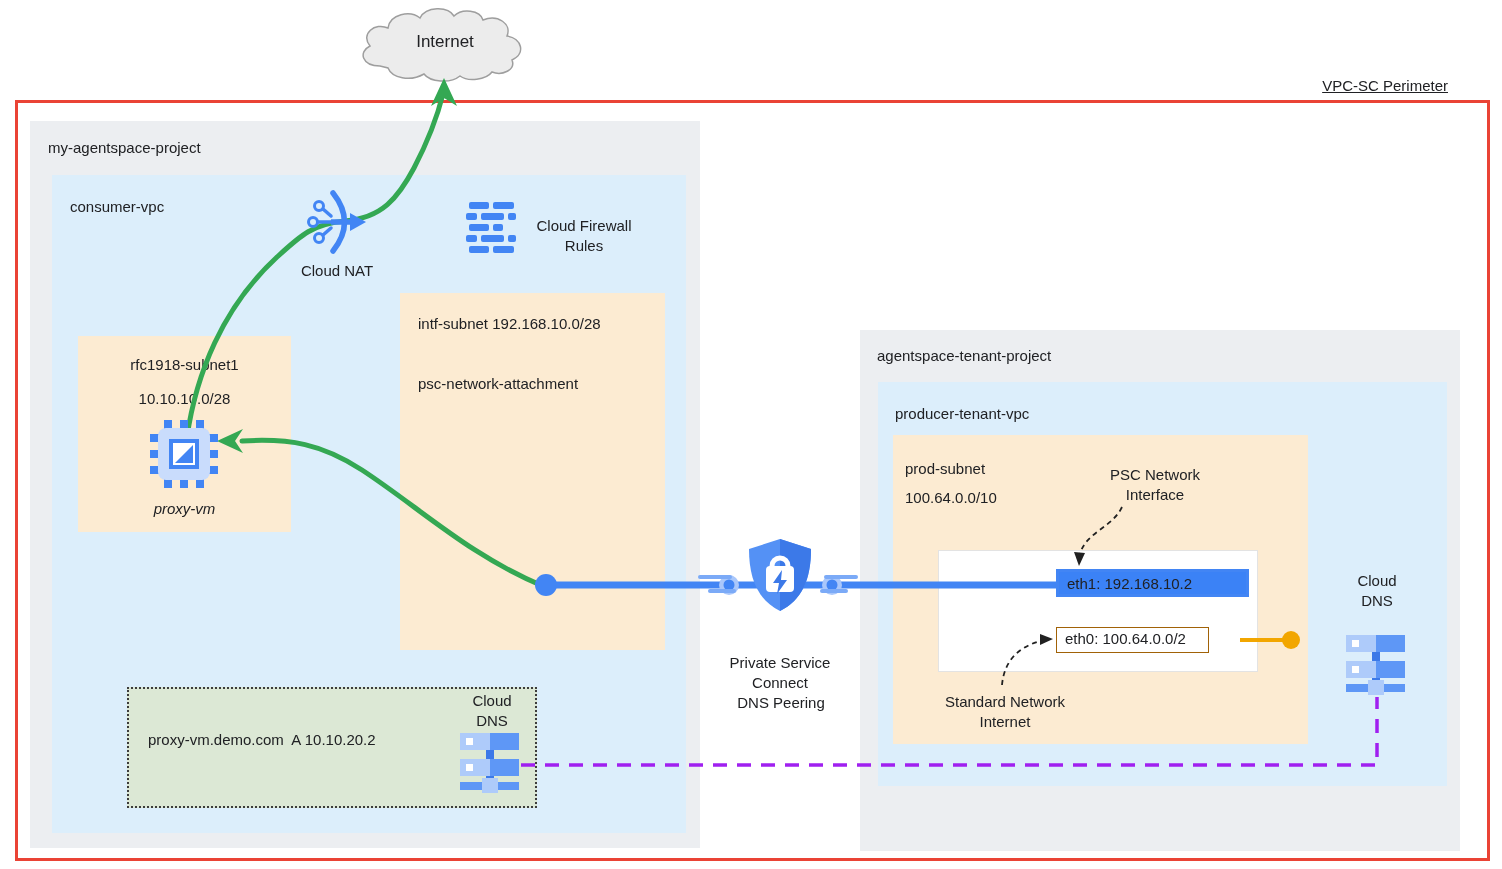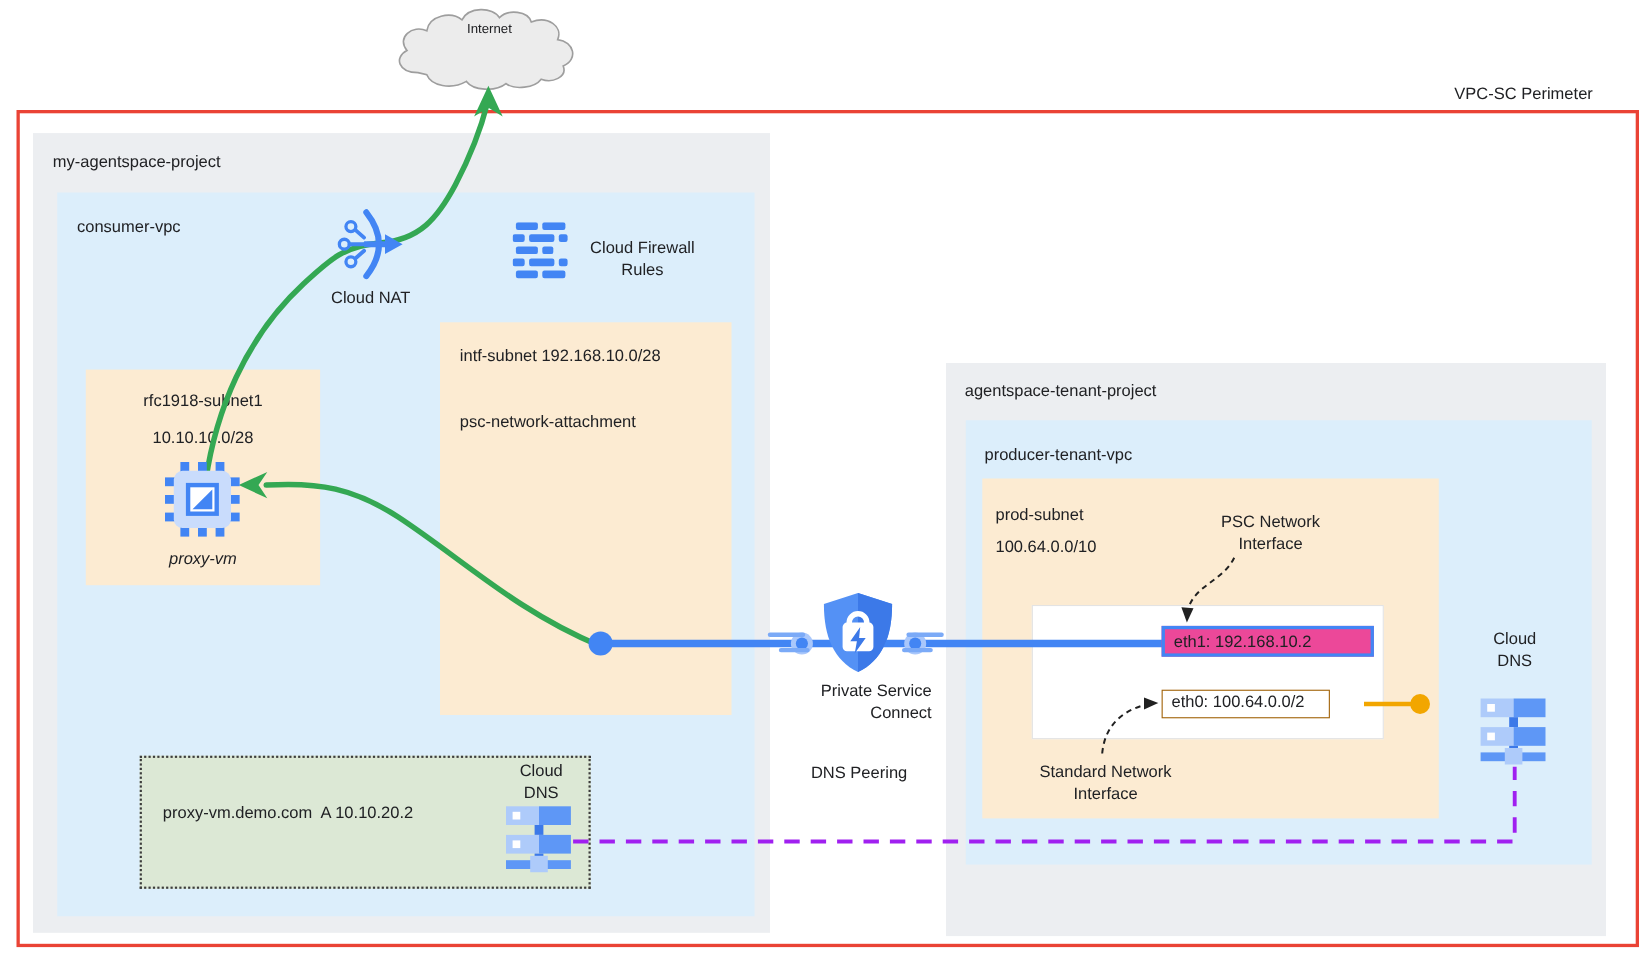--- a/index.html
+++ b/index.html
@@ -10,21 +10,21 @@
   .wrap{white-space:normal;text-align:center;}
   .box{position:absolute;box-sizing:border-box;}
   svg{display:block;}
 </style>
 </head>
 <body>
 
 <div class="canvas">
 
   <div class="box" style="left:15px;top:100px;width:1475px;height:761px;border:3px solid #EA4335;background:#fff;"></div>
-  <div class="lbl" style="left:1288px;top:76px;width:160px;text-align:right;">VPC-SC Perimeter</div>
+  <div class="lbl" style="left:1288px;top:76px;width:160px;text-align:right;text-decoration:underline;">VPC-SC Perimeter</div>
 
   <div class="box" style="left:30px;top:121px;width:670px;height:727px;background:#ECEEF1;"></div>
   <div class="lbl" style="left:48px;top:138px;text-align:right;">my-agentspace-project</div>
 
   <div class="box" style="left:52px;top:175px;width:634px;height:658px;background:#DCEEFB;"></div>
   <div class="lbl" style="left:70px;top:197px;">consumer-vpc</div>
 
   <div class="box" style="left:400px;top:293px;width:265px;height:357px;background:#FCEBD2;"></div>
   <div class="lbl" style="left:418px;top:314px;">intf-subnet 192.168.10.0/28</div>
   <div class="lbl" style="left:418px;top:374px;">psc-network-attachment</div>
@@ -45,33 +45,33 @@
   <div class="lbl" style="left:895px;top:404px;">producer-tenant-vpc</div>
 
 
   <div class="box" style="left:893px;top:435px;width:415px;height:309px;background:#FCEBD2;"></div>
   <div class="lbl" style="left:905px;top:459px;">prod-subnet</div>
   <div class="lbl" style="left:905px;top:488px;">100.64.0.0/10</div>
 
   <div class="box" style="left:938px;top:550px;width:320px;height:122px;background:#fff;border:1px solid #e3e3e3;"></div>
 
   <div class="lbl wrap" style="left:1094px;top:465px;width:122px;text-align:center;">PSC Network Interface</div>
-  <div class="lbl wrap" style="left:924px;top:692px;width:162px;">Standard Network Interface</div>
+  <div class="lbl wrap" style="left:924px;top:692px;width:162px;">Standard Network Internet</div>
 
   <div class="lbl wrap" style="left:1346px;top:571px;width:62px;">Cloud DNS</div>
 
-  <div class="lbl wrap" style="left:713px;top:619px;width:134px;text-align:right;">Private Service Connect</div>
+  <div class="lbl wrap" style="left:713px;top:653px;width:134px;">Private Service Connect</div>
   <div class="lbl wrap" style="left:721px;top:693px;width:120px;">DNS Peering</div>
 
   <div class="abs" style="left:350px;top:4px;">
     <svg width="190" height="78" viewBox="0 0 190 78">
       <path d="M30 62 C12 62 8 48 20 42 C10 30 25 18 38 24 C40 10 60 6 70 14 C76 2 98 2 104 12 C112 4 130 6 133 16 C148 10 162 20 157 32 C172 34 176 50 162 56 C166 66 152 72 142 68 C136 76 118 78 110 72 C100 80 80 78 74 70 C60 78 42 74 38 64 Z" fill="#ececec" stroke="#9e9e9e" stroke-width="1.5"></path>
     </svg>
   </div>
-  <div class="lbl wrap" style="left:380px;top:19px;width:130px;font-size:12px;">Internet</div>
+  <div class="lbl wrap" style="left:380px;top:31px;width:130px;font-size:17px;">Internet</div>
 
   <svg class="abs" style="left:0;top:0;pointer-events:none;" width="1502" height="869" viewBox="0 0 1502 869">
 
     <path d="M187 437 C196 375 222 308 276 258 C300 236 312 224 345 221 C382 218 398 198 414 168 C427 143 437 118 443 94" fill="none" stroke="#34A853" stroke-width="5" stroke-linecap="round"></path>
     <polygon points="444,78 431,106 444,98 457,106" fill="#34A853"></polygon>
 
     <path d="M545 587 C470 556 420 508 362 470 C322 444 290 438 242 441" fill="none" stroke="#34A853" stroke-width="5" stroke-linecap="round"></path>
     <polygon points="217,441 243,429 235,441 243,453" fill="#34A853"></polygon>
 
     <line x1="546" y1="585" x2="1062" y2="585" stroke="#4285F4" stroke-width="7"></line>
@@ -92,21 +92,21 @@
 
     <line x1="1240" y1="640" x2="1285" y2="640" stroke="#F2A600" stroke-width="4"></line>
     <circle cx="1291" cy="640" r="9" fill="#F2A600"></circle>
 
     <path d="M1122 507 C1112 528 1086 532 1080 554" fill="none" stroke="#212121" stroke-width="1.8" stroke-dasharray="5 4"></path>
     <polygon points="1079,566 1074,552 1085,553" fill="#212121"></polygon>
     <path d="M1002 685 C1004 663 1016 648 1040 641" fill="none" stroke="#212121" stroke-width="1.8" stroke-dasharray="5 4"></path>
     <polygon points="1053,639 1040,634 1040,645" fill="#212121"></polygon>
   </svg>
 
-  <div class="box lbl" style="left:1056px;top:569px;width:193px;height:28px;background:#ec4899;border:3px solid #4285F4;line-height:23px;padding-left:8px;">eth1: 192.168.10.2</div>
+  <div class="box lbl" style="left:1056px;top:569px;width:193px;height:28px;background:#3b82f6;border:3px solid #4285F4;line-height:23px;padding-left:8px;">eth1: 192.168.10.2</div>
   <div class="box lbl" style="left:1056px;top:627px;width:153px;height:26px;background:#fff;border:1px solid #a16207;line-height:21px;padding-left:8px;">eth0: 100.64.0.0/2</div>
 
   <div class="abs" style="left:298px;top:190px;">
     <svg width="72" height="66" viewBox="0 0 72 66">
       <g stroke="#4285F4" fill="#DCEEFB" stroke-width="3">
         <circle cx="21" cy="16" r="4.5"></circle>
           <circle cx="15" cy="32" r="4.5"></circle>
           <circle cx="21" cy="48" r="4.5"></circle>
       </g>
       <g stroke="#4285F4" stroke-width="3.5" stroke-linecap="round">

